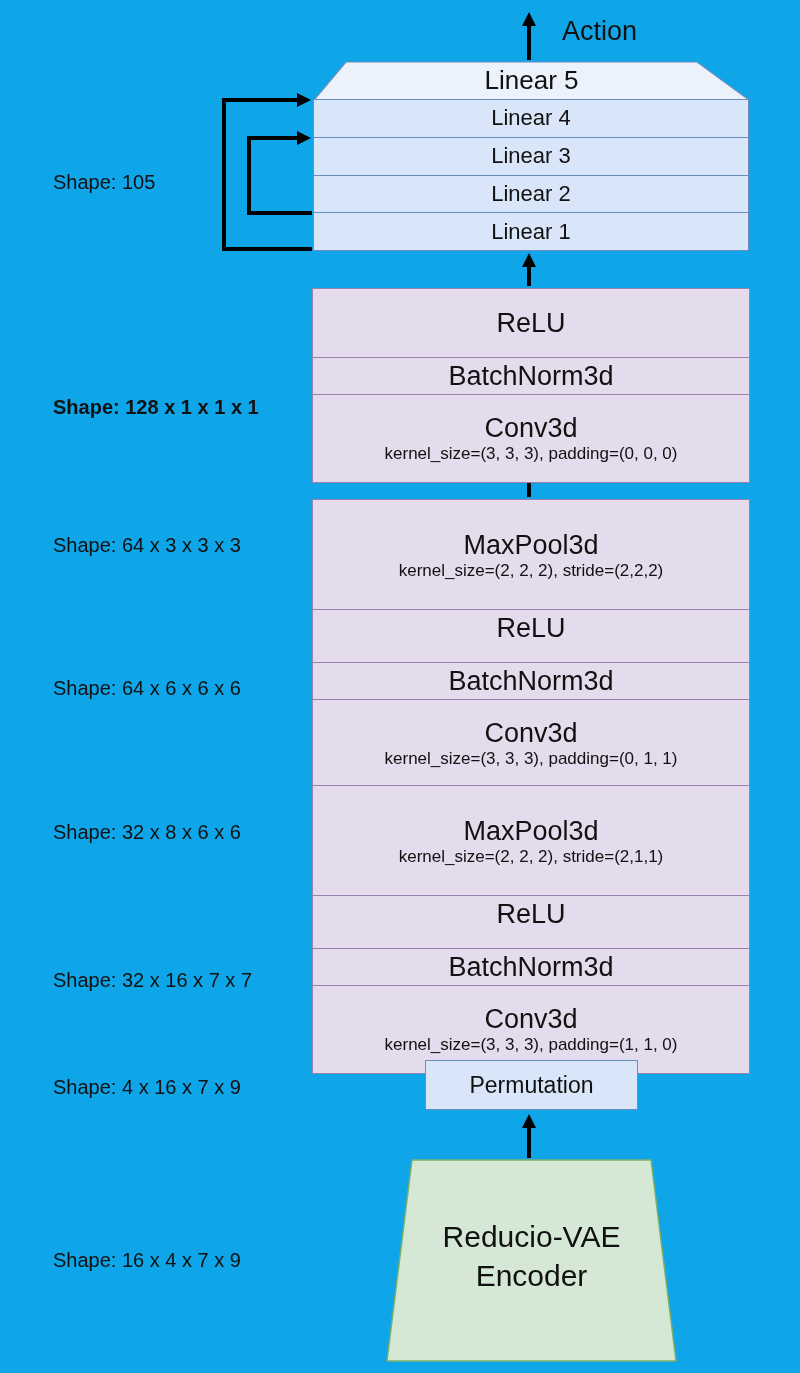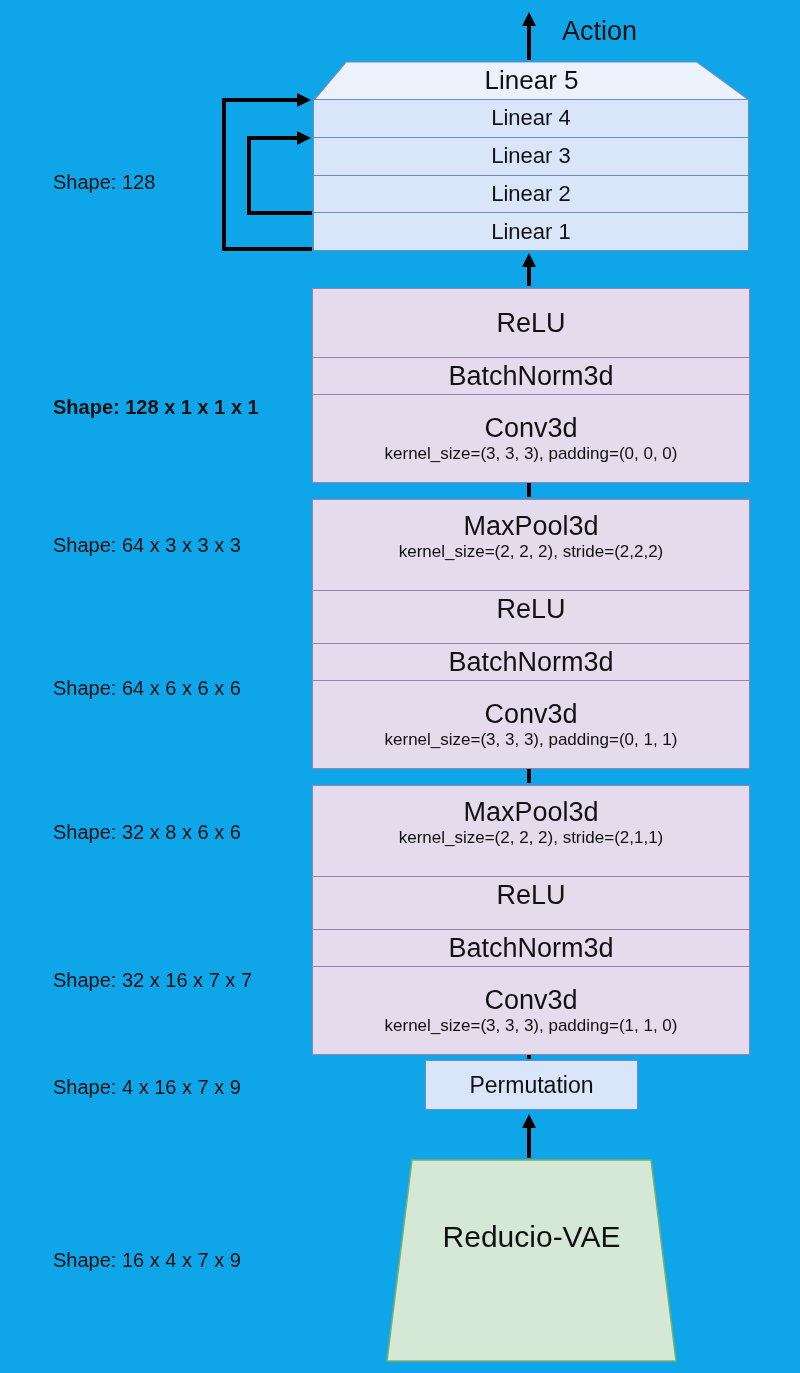--- a/index.html
+++ b/index.html
@@ -37,21 +37,21 @@
 
   .conv-block{position:absolute;left:312px;width:436px;
     border:1px solid var(--purple-stroke);background:var(--purple-fill);
     display:flex;flex-direction:column;}
   .block-a{top:288px;}
   .block-b{top:499px;}
   .block-c{top:785px;}
   .row{display:flex;flex-direction:column;align-items:center;justify-content:center;}
   .row + .row{border-top:1px solid var(--purple-stroke);}
   .row-sm{height:36px;margin-top:16px;}
-  .row-md{height:74px;}
+  .row-md{height:74px;margin-top:19px;}
   .row-lg{height:87px;}
   .row-title{font-size:27px;line-height:30px;}
   .row-subtitle{font-size:17px;line-height:22px;}
 
   .perm-box{position:absolute;left:425px;top:1060px;width:211px;height:48px;
     border:1px solid var(--blue-stroke);background:var(--blue-fill);
     display:flex;align-items:center;justify-content:center;font-size:23px;}
 
   .encoder-text{position:absolute;left:387px;top:1217px;width:289px;
     text-align:center;font-size:30px;line-height:39px;}
@@ -139,23 +139,24 @@
     <div class="row row-lg">
       <div class="row-title">Conv3d</div>
       <div class="row-subtitle">kernel_size=(3, 3, 3), padding=(1, 1, 0)</div>
     </div>
   </div>
 
   <div class="perm-box">Permutation</div>
 
   <div class="encoder-text">
     <div>Reducio-VAE</div>
+    <div>Encoder</div>
   </div>
 
-  <div class="shape-label" style="top:169px;">Shape: 128</div>
+  <div class="shape-label" style="top:169px;">Shape: 105</div>
   <div class="shape-label" style="top:394px;font-weight:bold;">Shape: 128 x 1 x 1 x 1</div>
   <div class="shape-label" style="top:532px;">Shape: 64 x 3 x 3 x 3</div>
   <div class="shape-label" style="top:675px;">Shape: 64 x 6 x 6 x 6</div>
   <div class="shape-label" style="top:819px;">Shape: 32 x 8 x 6 x 6</div>
   <div class="shape-label" style="top:967px;">Shape: 32 x 16 x 7 x 7</div>
   <div class="shape-label" style="top:1074px;">Shape: 4 x 16 x 7 x 9</div>
   <div class="shape-label" style="top:1247px;">Shape: 16 x 4 x 7 x 9</div>
 
 </div>
 

